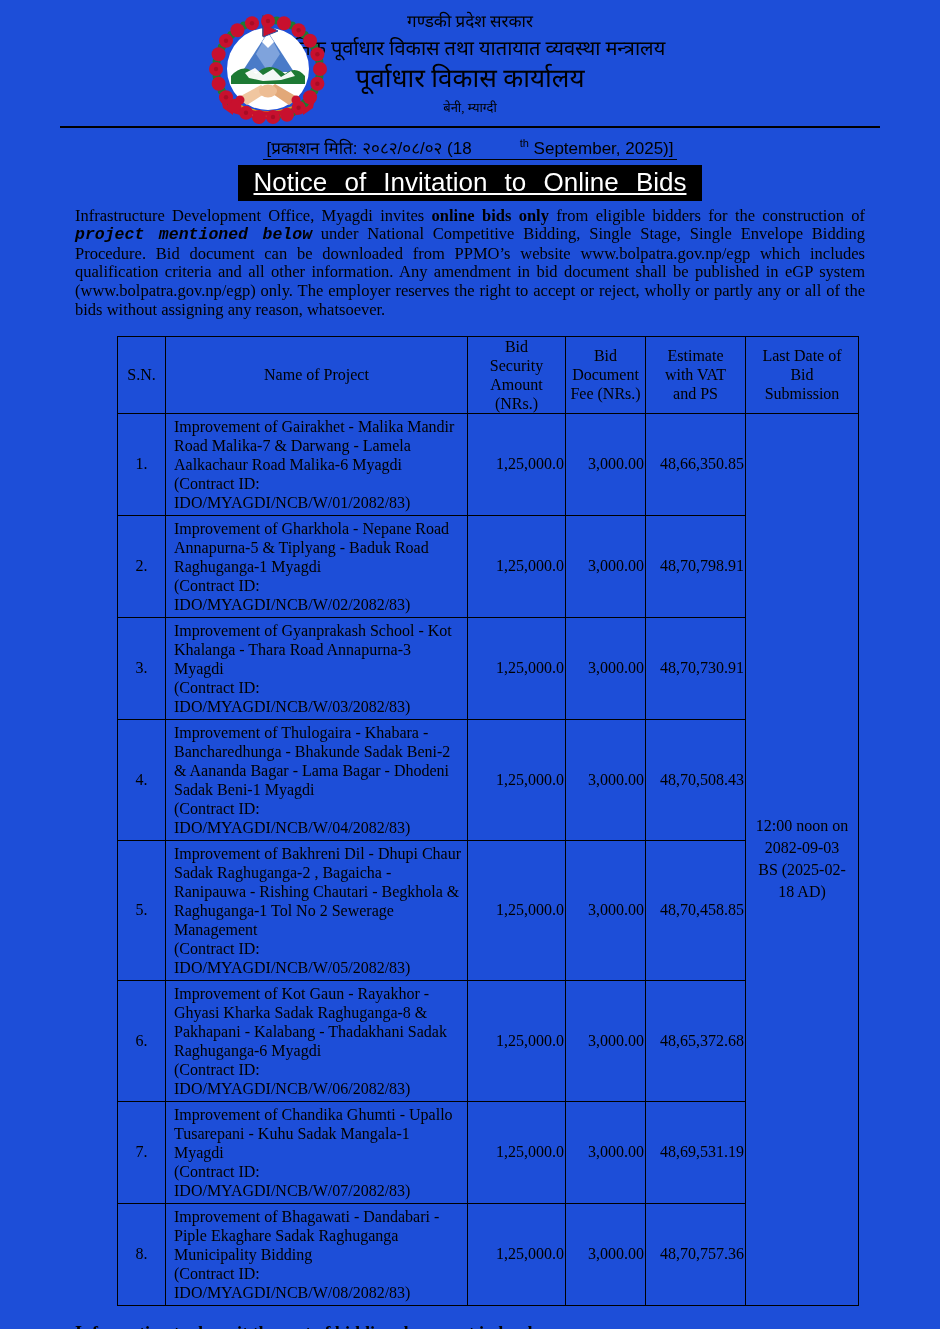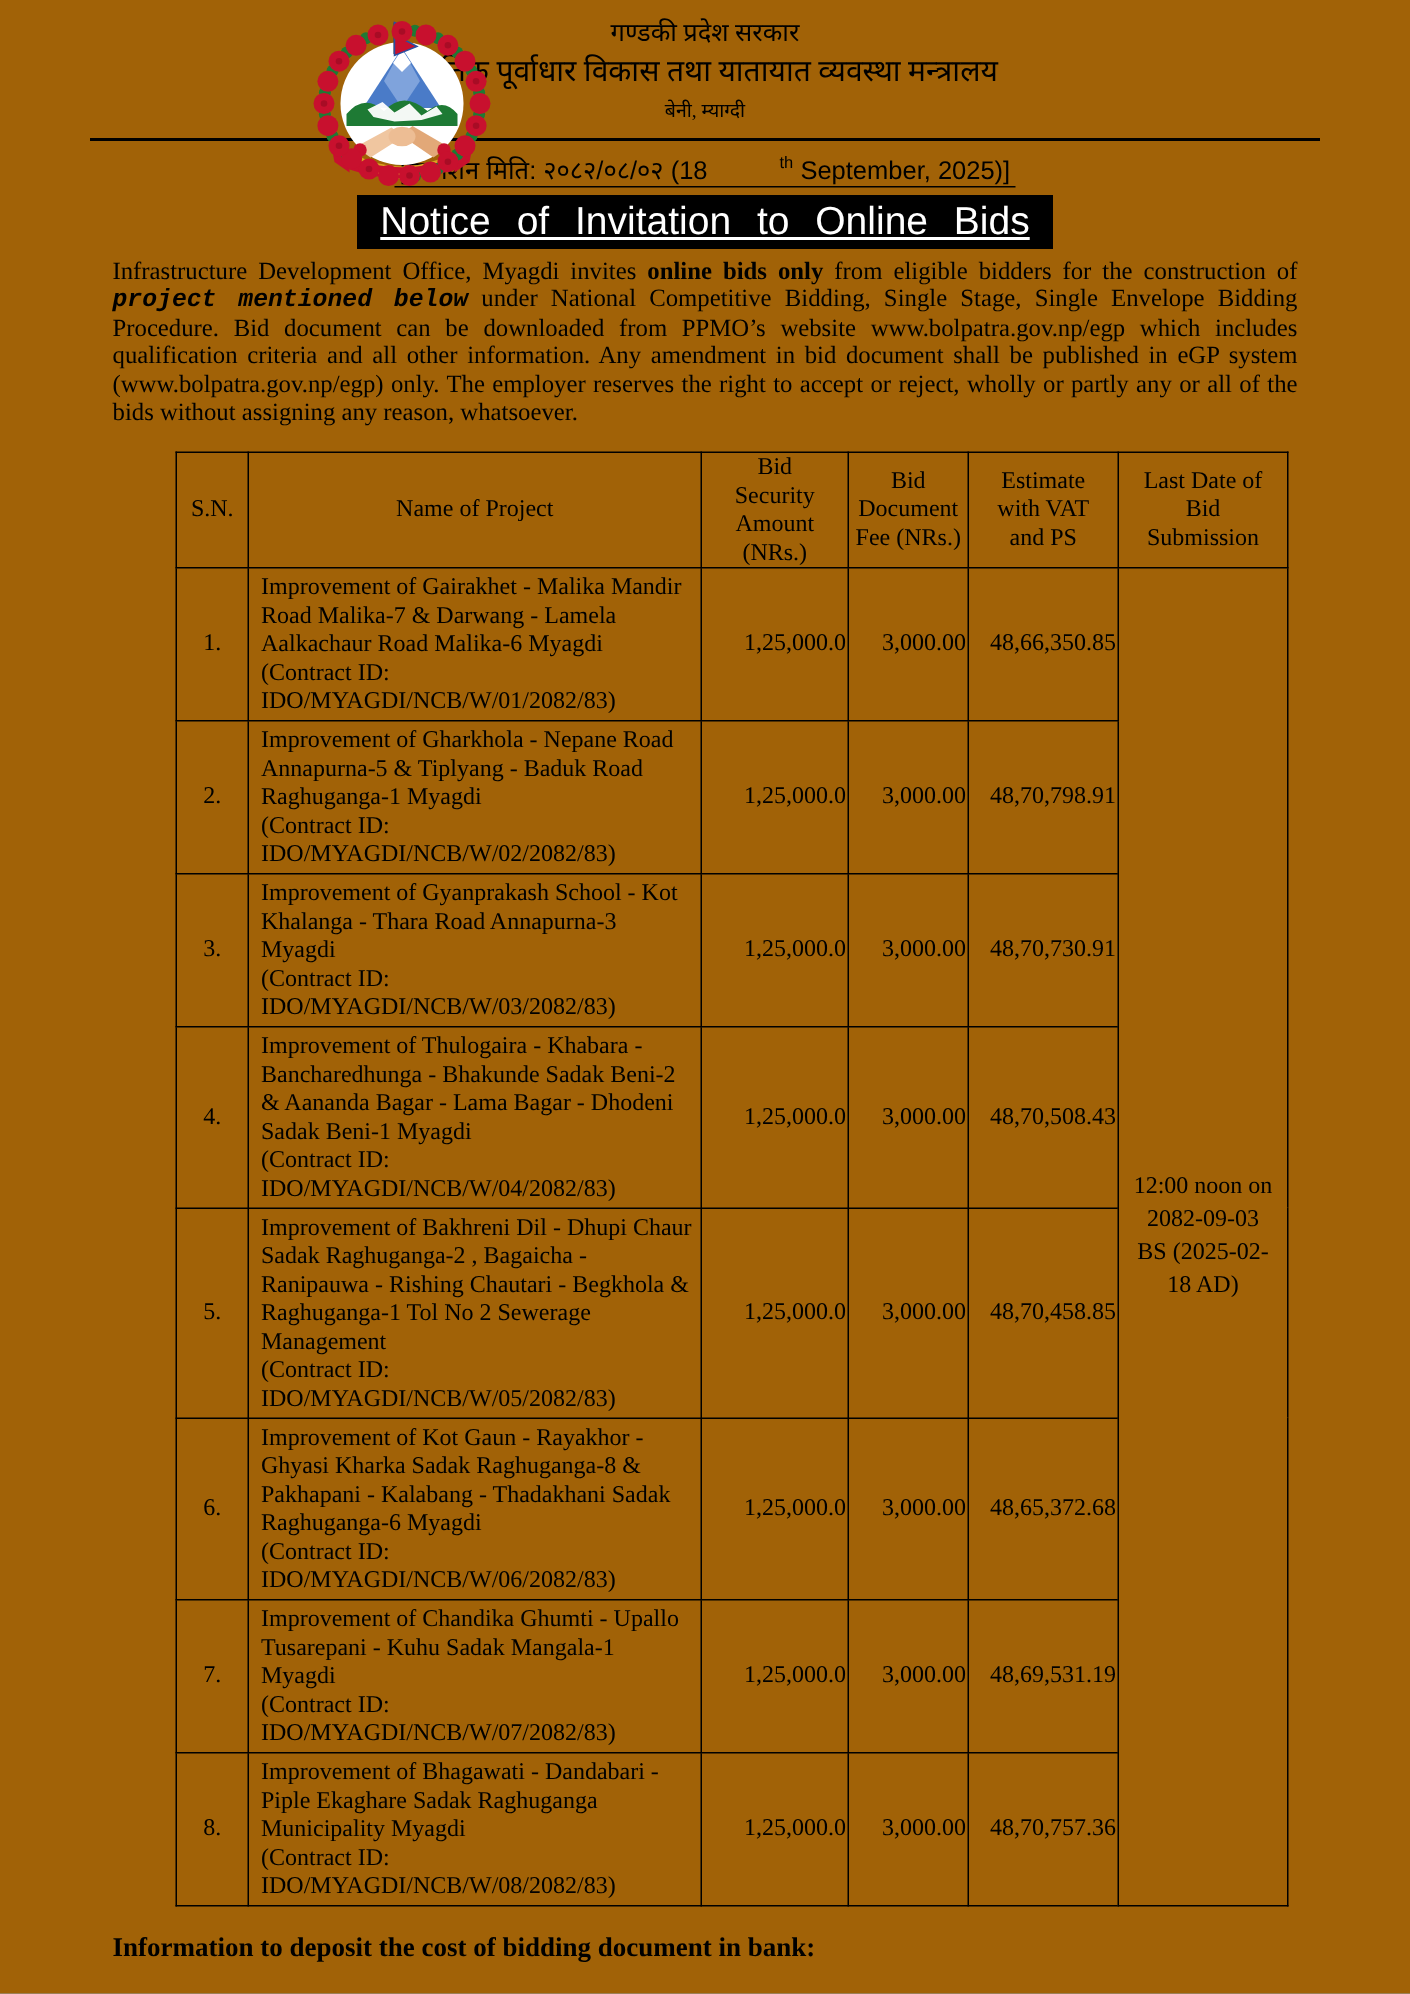--- a/index.html
+++ b/index.html
@@ -1,17 +1,17 @@
 <!DOCTYPE html>
 <html><head>
 <meta charset="utf-8">
 <style>
   html,body{margin:0;padding:0;background:#999;}
   .page{
-    width:940px;height:1329px;background:#a16207;color:#000;position:relative;
+    width:940px;height:1329px;background:#1d4ed8;color:#000;position:relative;
     box-sizing:border-box;padding:0 75px;margin:0 auto;
     font-family:"Liberation Serif",serif;overflow:hidden;
   }
   
   .header{position:relative;text-align:center;padding-top:10px;}
   .emblem{position:absolute;left:128px;top:12px;width:130px;height:114px;}
   .h-line1{font-size:17px;line-height:24px;}
   .h-line2{font-size:20px;line-height:28px;}
   .h-line3{font-size:26px;line-height:34px;}
   .h-line4{font-size:13px;line-height:24px;}
@@ -141,20 +141,21 @@
           <circle cx="70" cy="105" r="2.2"></circle>
         <circle cx="43" cy="100.7" r="2.2"></circle>
           <circle cx="23" cy="85.2" r="2.2"></circle>
           <circle cx="13" cy="57" r="2.2"></circle>
         <circle cx="23" cy="28.8" r="2.2"></circle>
           <circle cx="49" cy="11.3" r="2.2"></circle>
       </g>
     </svg>
     <div class="h-line1">गण्डकी प्रदेश सरकार</div>
     <div class="h-line2">भौतिक पूर्वाधार विकास तथा यातायात व्यवस्था मन्त्रालय</div>
+    <div class="h-line3">पूर्वाधार विकास कार्यालय</div>
     <div class="h-line4">बेनी, म्याग्दी</div>
   </div>
 
   <hr class="rule">
 
   <div class="pubdate">
     <span class="u"><span>[प्रकाशन मिति: २०८२/०८/०२ (18</span><sup>th</sup><span> September, 2025)]</span></span>
   </div>
 
   <div class="title-wrap">
@@ -236,21 +237,21 @@
       <tr class="r7">
         <td class="sn">7.</td>
         <td class="project"><span>Improvement of Chandika Ghumti - Upallo Tusarepani - Kuhu Sadak Mangala-1 Myagdi</span> <span class="cid">(Contract ID:</span><span class="cid">IDO/MYAGDI/NCB/W/07/2082/83)</span></td>
         <td class="num">1,25,000.0</td>
         <td class="num">3,000.00</td>
         <td class="num">48,69,531.19</td>
       </tr>
 
       <tr class="r8">
         <td class="sn">8.</td>
-        <td class="project"><span>Improvement of Bhagawati - Dandabari - Piple Ekaghare Sadak Raghuganga Municipality Myagdi</span> <span class="cid">(Contract ID:</span><span class="cid">IDO/MYAGDI/NCB/W/08/2082/83)</span></td>
+        <td class="project"><span>Improvement of Bhagawati - Dandabari - Piple Ekaghare Sadak Raghuganga Municipality Bidding</span> <span class="cid">(Contract ID:</span><span class="cid">IDO/MYAGDI/NCB/W/08/2082/83)</span></td>
         <td class="num">1,25,000.0</td>
         <td class="num">3,000.00</td>
         <td class="num">48,70,757.36</td>
       </tr>
     </tbody>
   </table>
 
   <div class="footer">
     <div class="f-head">Information to deposit the cost of bidding document in bank:</div>
 

